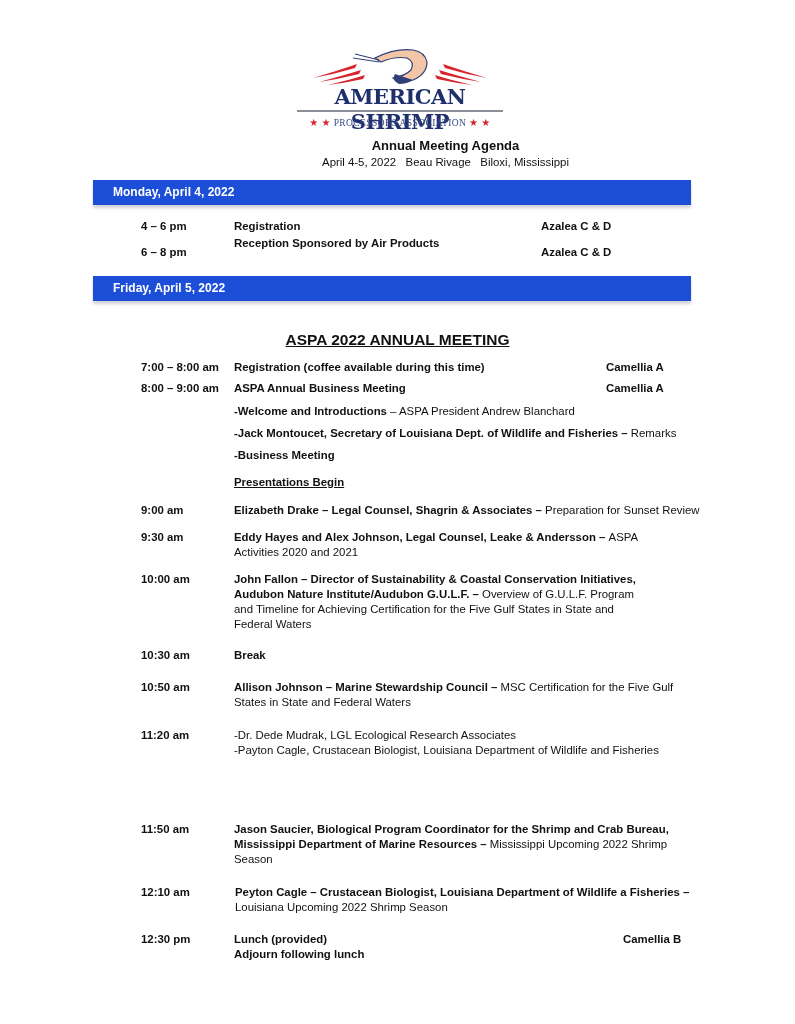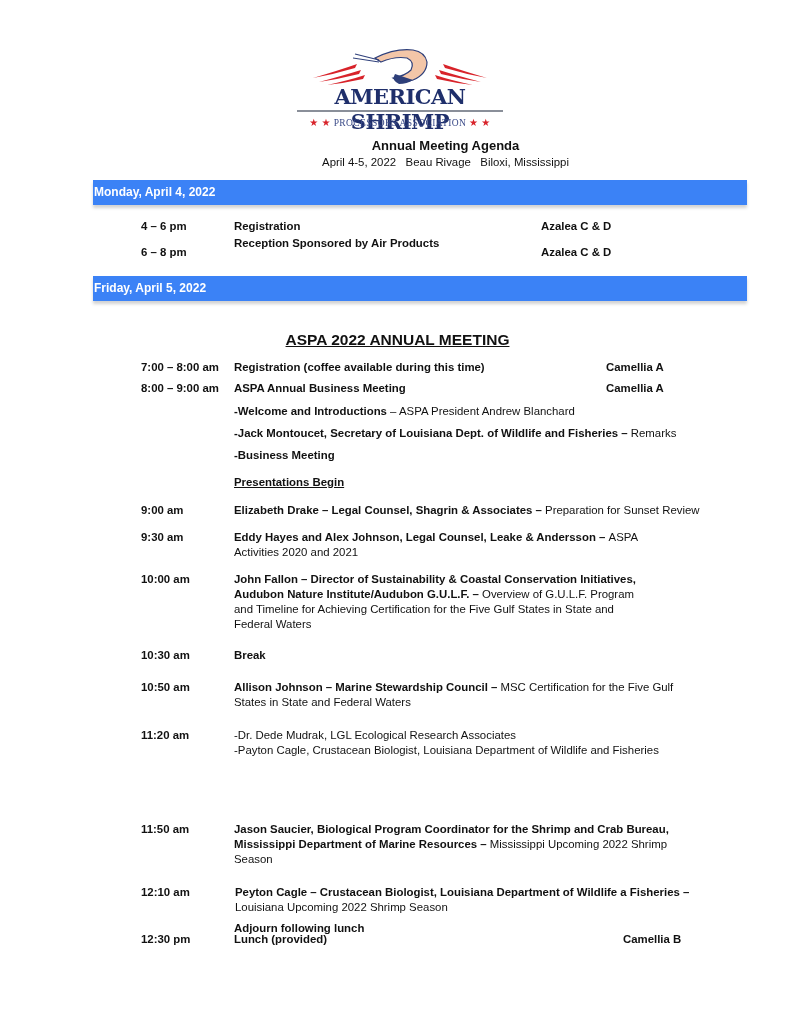--- a/index.html
+++ b/index.html
@@ -8,22 +8,22 @@
   .abs { position:absolute; }
   .b { font-weight:bold; }
   .logo { left:295px; top:44px; width:210px; height:88px; }
   .brand { left:290px; top:84px; width:220px; text-align:center; font-family:"DejaVu Serif", serif;
            font-weight:bold; font-size:21px; color:#1f2f6b; letter-spacing:-0.5px; }
   .rule { left:297px; top:110px; width:206px; height:2px; background:#8a8f99; }
   .sub { left:290px; top:117px; width:220px; text-align:center; font-family:"Liberation Serif", serif;
          font-size:9.5px; color:#3a4a88; letter-spacing:0.4px; }
   .sub .star { color:#d8232a; font-size:10px; }
   .title { left:0; width:795px; text-align:center;margin-left:48px; }
-  .band { left:93px; width:654px; height:25px; background:#3b82f6; color:#fff;
-          font-weight:bold; font-size:12px; line-height:25px; padding-left:1px; box-sizing:border-box;
+  .band { left:93px; width:598px; height:25px; background:#1d4ed8; color:#fff;
+          font-weight:bold; font-size:12px; line-height:25px; padding-left:20px; box-sizing:border-box;
           box-shadow:0 3px 3px rgba(0,0,0,0.18); }
   .row { font-size:11.4px; line-height:15px; }
   .time { left:141px; font-weight:bold; }
   .ev { left:234px; width:470px; }
   .room { font-weight:bold; }
   .u { text-decoration:underline; }
   .h2 { left:0; width:795px; text-align:center; font-weight:bold; font-size:15.5px; top:331px;text-decoration:underline; }
 </style>
 </head>
 <body>
@@ -104,13 +104,13 @@
 <div class="abs row time" style="top:822px">11:50 am</div>
 <div class="abs row ev" style="top:822px;width:465px"><span class="b">Jason Saucier, Biological Program Coordinator for the Shrimp and Crab Bureau, Mississippi Department of Marine Resources – </span><span>Mississippi Upcoming 2022 Shrimp Season</span></div>
 
 <div class="abs row time" style="top:885px">12:10 am</div>
 <div class="abs row ev" style="top:885px;left:235px;width:470px"><span class="b">Peyton Cagle – Crustacean Biologist, Louisiana Department of Wildlife a Fisheries – </span><span>Louisiana Upcoming 2022 Shrimp Season</span></div>
 
 <div class="abs row time" style="top:932px">12:30 pm</div>
 <div class="abs row ev b" style="top:932px">Lunch (provided)</div>
 <div class="abs row room" style="top:932px;left:623px">Camellia B</div>
 
-<div class="abs row ev b" style="top:921px">Adjourn following lunch</div>
+<div class="abs row ev b" style="top:947px">Adjourn following lunch</div>
 
 </body></html>

